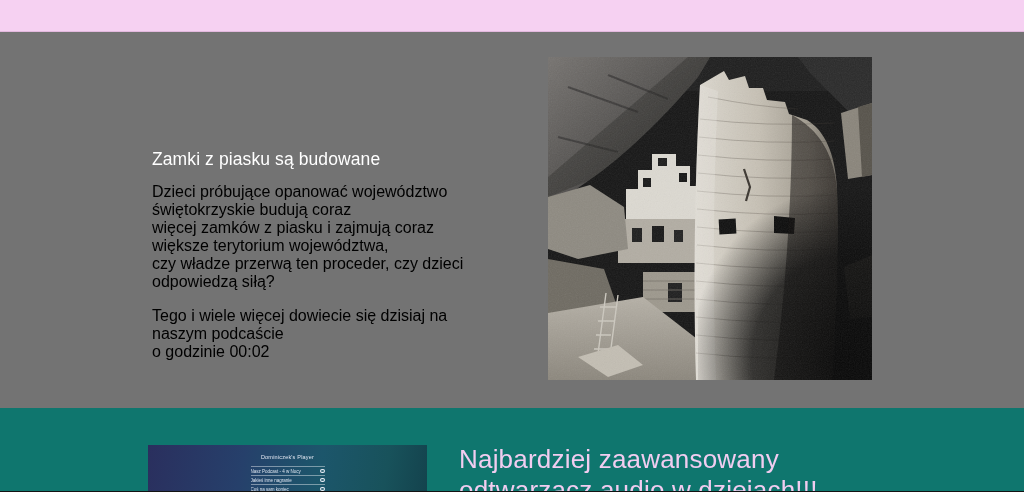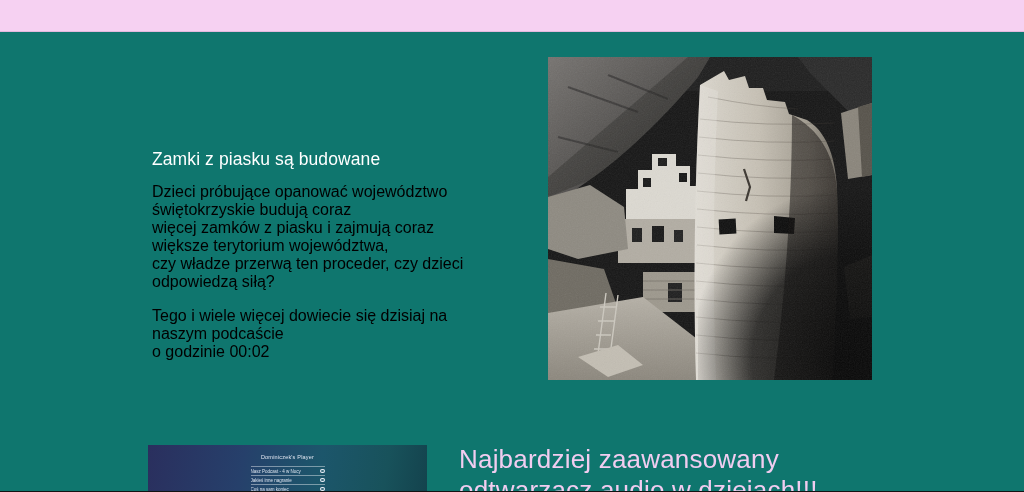--- a/index.html
+++ b/index.html
@@ -6,21 +6,21 @@
   body{
     width:1024px;height:492px;overflow:hidden;
     background:#131313;
     font-family:"Liberation Sans",sans-serif;
     position:relative;
   }
   
   .topbar{height:32px;background:#f6d1f2;border-bottom:1px solid #e3b9de;box-sizing:border-box;}
 
   
-  .hero{position:relative;height:376px;background:#0f766e;}
+  .hero{position:relative;height:376px;background:#737373;}
   .hero-text{position:absolute;left:152px;top:117px;width:340px;}
   .hero-heading{margin:0;font-size:17.5px;line-height:20px;font-weight:500;color:#ffffff;letter-spacing:.1px;}
   .hero-p1{margin:14px 0 0;font-size:11px;line-height:15px;font-weight:400;color:#e2e2e2;}
   .hero-p2{margin:13px 0 0;font-size:12.5px;line-height:17px;font-weight:400;color:#efefef;}
 
   .photo-wrap{position:absolute;left:548px;top:25px;width:324px;height:323px;}
   .photo-wrap svg{display:block;}
 
   
   .promo{position:relative;height:83px;background:#0f766e;overflow:hidden;}

